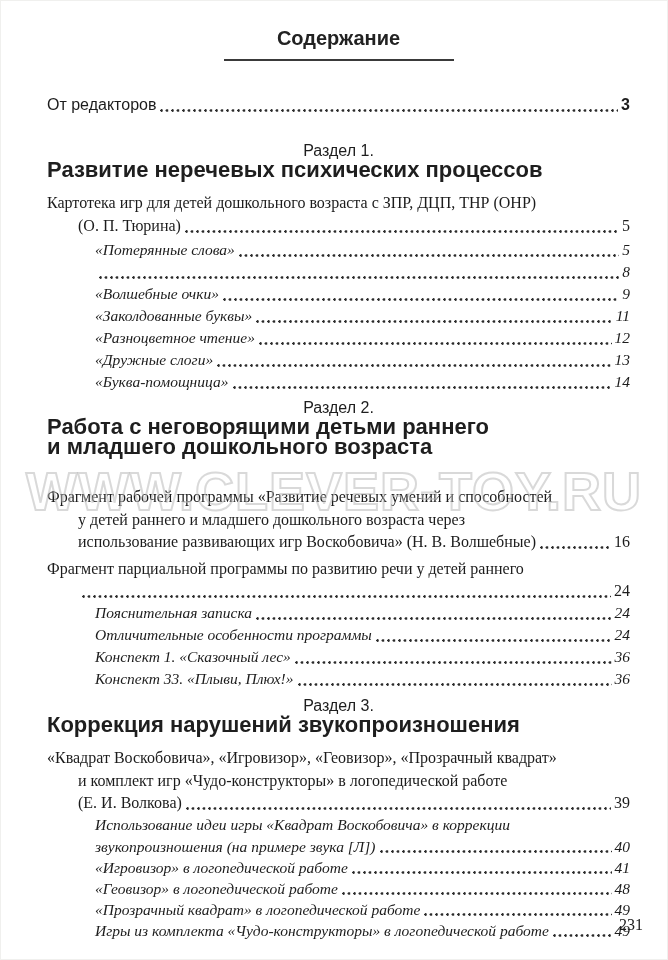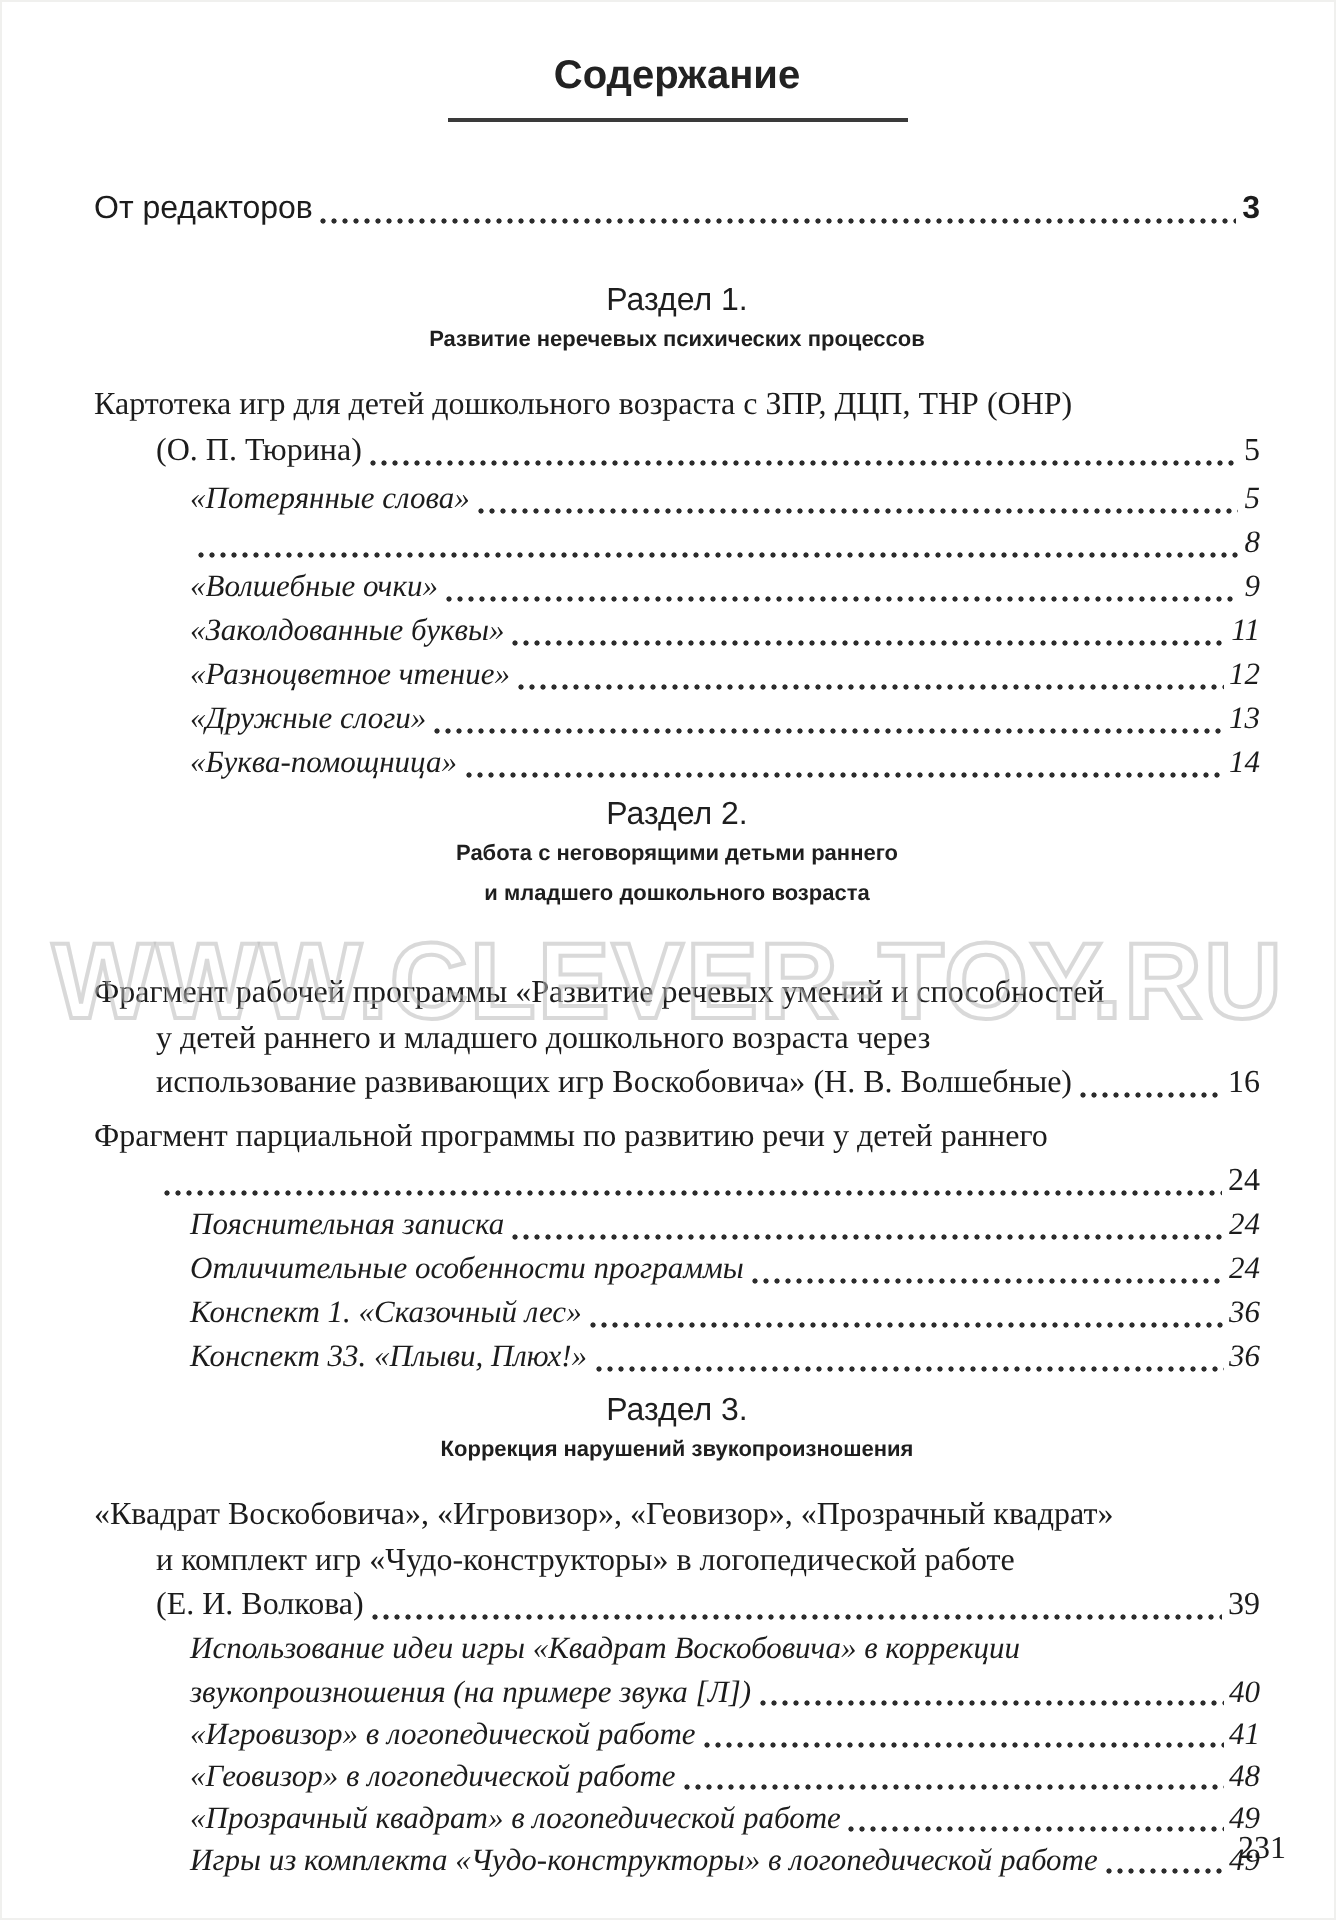--- a/index.html
+++ b/index.html
@@ -32,24 +32,23 @@
   }
   .kicker {
     text-align:center;
     font-family:"Liberation Sans", sans-serif;
     font-weight:400;
     font-size:16px;
     line-height:19px;
     color:#1e1e1e;
   }
   .sec-title {
-    text-align:center;
     font-family:"Liberation Sans", sans-serif;
     font-weight:700;
-    font-size:11px;
+    font-size:22px;
     line-height:20px;
     color:#1e1e1e;
   }
 
   
   .row { display:flex; align-items:baseline; font-size:16px; line-height:23px; }
   .row .lbl { white-space:nowrap; }
   .leader {
     flex:1 1 auto;
     height:3px;

